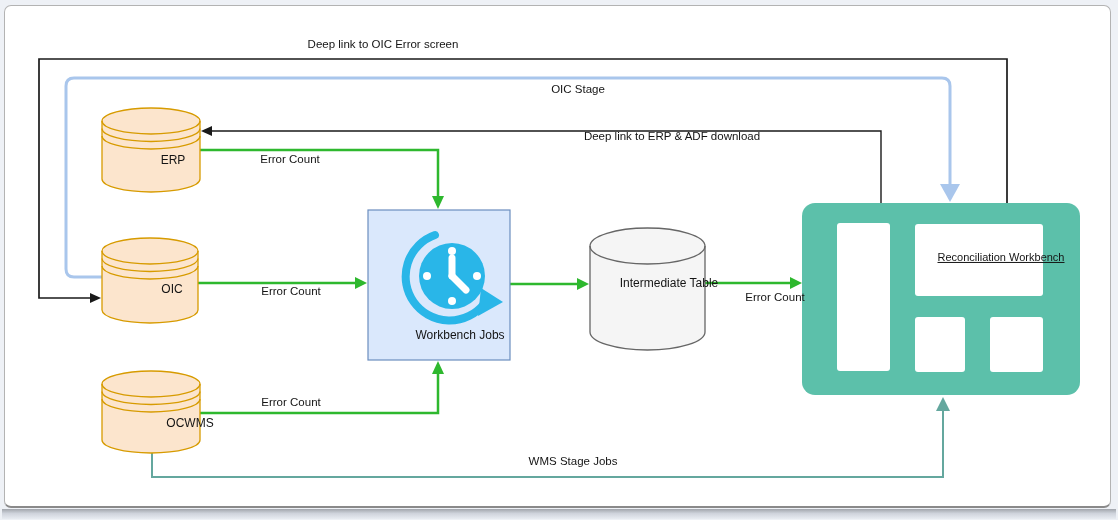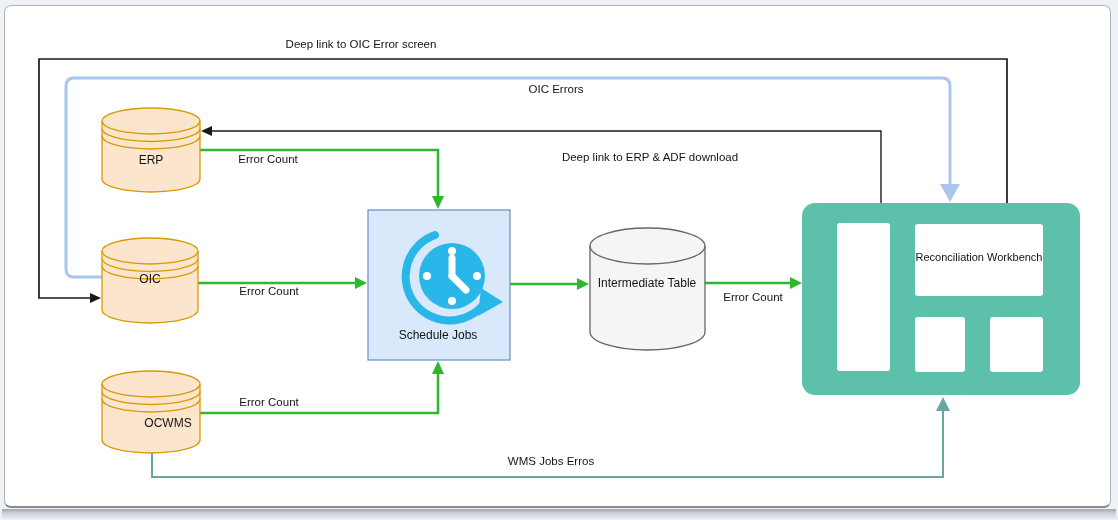--- a/index.html
+++ b/index.html
@@ -17,24 +17,24 @@
     border-radius:7px;
   }
   .bottom-shadow{
     position:absolute;left:2px;right:2px;top:509px;height:10px;
     background:linear-gradient(to bottom,#94989f 0%,#c9ced7 45%,#e7ebf1 100%);
     opacity:.85;
   }
   svg.diagram{position:absolute;left:0;top:0;}
   .lbl{
     position:absolute;transform:translate(-50%,-50%);
-    font-size:11.5px;line-height:1.1;white-space:nowrap;color:#141414;
+    font-size:11.5px;line-height:1.1;white-space:nowrap;color:#141414;margin-left:22px;
   }
   .lbl-node{font-size:12px;}
-  .lbl-wb{font-size:11px;}
+  .lbl-wb{font-size:11px;text-decoration:underline;}
   
   .stroke-green{stroke:var(--c-green,#2eb82e);}
   .fill-green{fill:var(--c-green,#2eb82e);}
   .stroke-black{stroke:var(--c-black-link,#1a1a1a);}
   .fill-black{fill:var(--c-black-link,#1a1a1a);}
   .stroke-blue{stroke:var(--c-blue-link,#a9c6ec);}
   .fill-blue{fill:var(--c-blue-link,#a9c6ec);}
   .stroke-teal{stroke:var(--c-teal-link,#64a79e);}
   .fill-teal{fill:var(--c-teal-link,#64a79e);}
   .db{fill:var(--c-db-fill,#fce5cd);stroke:var(--c-db-stroke,#d79b00);stroke-width:1.3;}
@@ -150,30 +150,30 @@
     <g>
       <rect class="wb" x="802" y="203" width="278" height="192" rx="13"></rect>
       <rect class="wb-panel" x="837" y="223" width="53" height="148" rx="3"></rect>
       <rect class="wb-panel" x="915" y="224" width="128" height="72" rx="3"></rect>
       <rect class="wb-panel" x="915" y="317" width="50" height="55" rx="3"></rect>
       <rect class="wb-panel" x="990" y="317" width="53" height="55" rx="3"></rect>
     </g>
   </svg>
 
   <div class="lbl" style="left:361px;top:44px">Deep link to OIC Error screen</div>
-  <div class="lbl" style="left:556px;top:89px">OIC Errors</div>
-  <div class="lbl" style="left:650px;top:157px">Deep link to ERP &amp; ADF download</div>
+  <div class="lbl" style="left:556px;top:89px">OIC Stage</div>
+  <div class="lbl" style="left:650px;top:136px">Deep link to ERP &amp; ADF download</div>
 
   <div class="lbl" style="left:268px;top:159px">Error Count</div>
   <div class="lbl" style="left:269px;top:291px">Error Count</div>
   <div class="lbl" style="left:269px;top:402px">Error Count</div>
   <div class="lbl" style="left:753px;top:297px">Error Count</div>
-  <div class="lbl" style="left:551px;top:461px">WMS Jobs Erros</div>
+  <div class="lbl" style="left:551px;top:461px">WMS Stage Jobs</div>
 
   <div class="lbl lbl-node" style="left:151px;top:161px">ERP</div>
-  <div class="lbl lbl-node" style="left:150px;top:280px">OIC</div>
+  <div class="lbl lbl-node" style="left:150px;top:290px">OIC</div>
   <div class="lbl lbl-node" style="left:168px;top:424px">OCWMS</div>
-  <div class="lbl lbl-node" style="left:438px;top:336px">Schedule Jobs</div>
+  <div class="lbl lbl-node" style="left:438px;top:336px">Workbench Jobs</div>
   <div class="lbl lbl-node" style="left:647px;top:284px">Intermediate Table</div>
   <div class="lbl lbl-wb" style="left:979px;top:257px">Reconciliation Workbench</div>
 
   <div class="bottom-shadow"></div>
 </div>
 
 </body></html>

